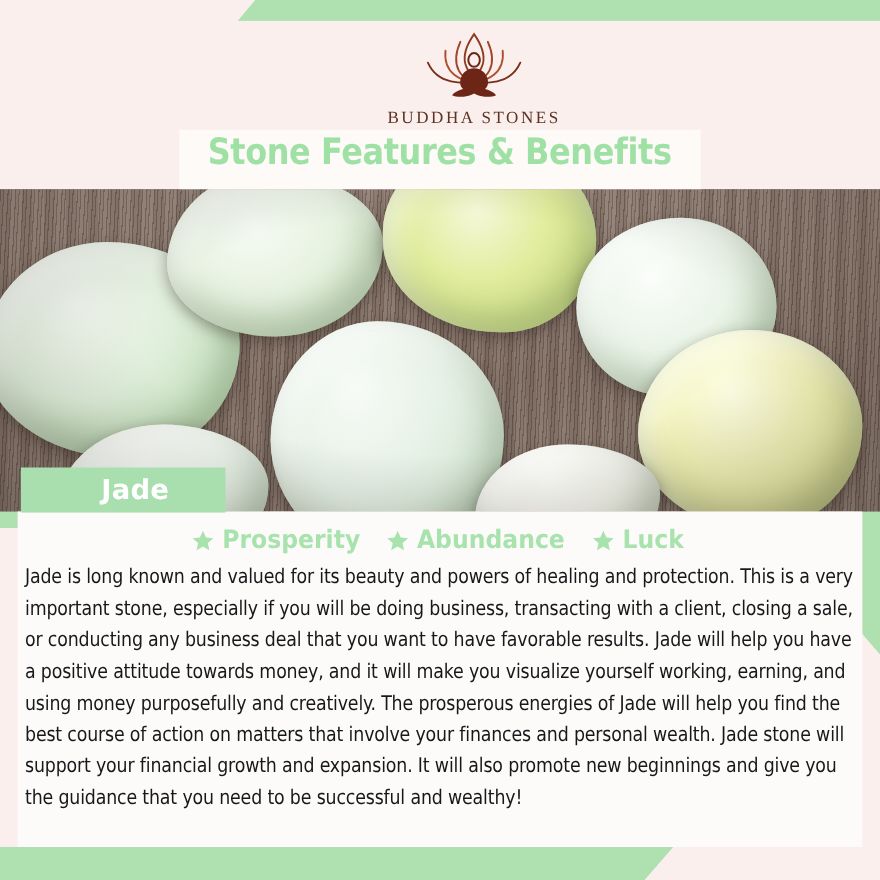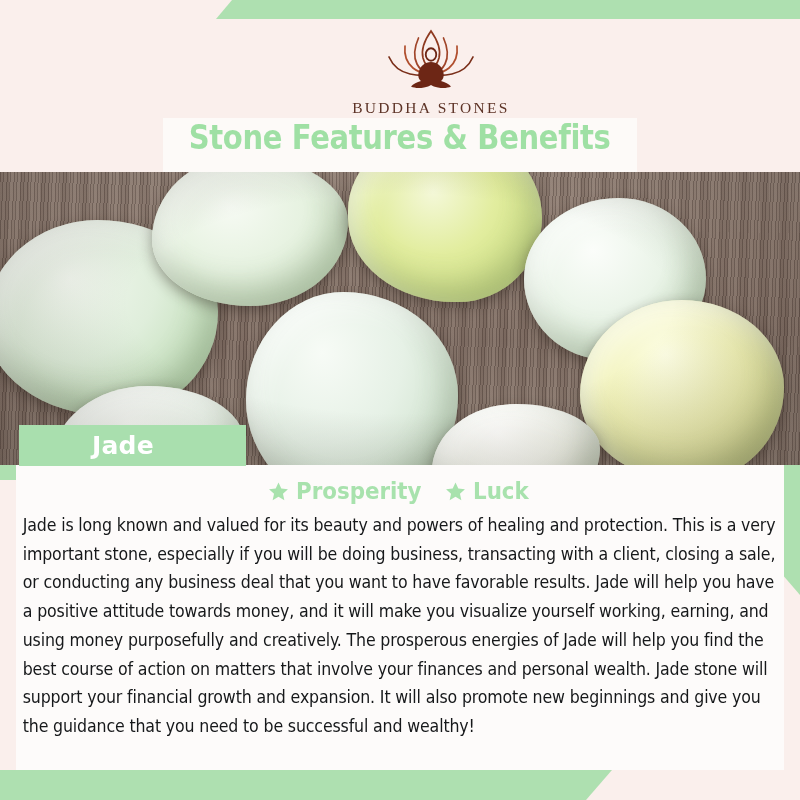--- a/index.html
+++ b/index.html
@@ -90,21 +90,21 @@
     position:absolute; border-radius:48% 52% 46% 54% / 52% 47% 53% 48%;
     box-shadow: inset -10px -16px 30px rgba(90,110,80,.32),
                 inset 12px 14px 26px rgba(255,255,255,.60),
                 0 5px 14px rgba(40,30,25,.42);
   }
   #photo-vignette { position:absolute; inset:0;
     background:radial-gradient(ellipse at 50% 45%, rgba(0,0,0,0) 48%, rgba(30,20,15,.22) 100%); }
 
   
   #jade-label {
-    position:absolute; left:19px; top:425px; width:227px; height:41px;
+    position:absolute; left:19px; top:425px; width:186px; height:41px;
     background:#a9dfae;
     display:flex; align-items:center;
     z-index:6;
   }
   #jade-label-text {
     margin-left:73px;
     font-family:"DejaVu Sans", sans-serif;
     font-size:25px; font-weight:bold; color:#ffffff;
     letter-spacing:.2px;
   }
@@ -208,20 +208,26 @@
       <div class="benefit">
         <svg class="star-icon" viewBox="0 0 24 24">
           <polygon points="12,1.6 15.2,8.6 22.8,9.4 17.1,14.5 18.7,22 12,18.1 5.3,22 6.9,14.5 1.2,9.4 8.8,8.6"></polygon>
         </svg>
         <span class="benefit-label">Prosperity</span>
       </div>
       <div class="benefit">
         <svg class="star-icon" viewBox="0 0 24 24">
           <polygon points="12,1.6 15.2,8.6 22.8,9.4 17.1,14.5 18.7,22 12,18.1 5.3,22 6.9,14.5 1.2,9.4 8.8,8.6"></polygon>
         </svg>
+        <span class="benefit-label">Abundance</span>
+      </div>
+      <div class="benefit">
+        <svg class="star-icon" viewBox="0 0 24 24">
+          <polygon points="12,1.6 15.2,8.6 22.8,9.4 17.1,14.5 18.7,22 12,18.1 5.3,22 6.9,14.5 1.2,9.4 8.8,8.6"></polygon>
+        </svg>
         <span class="benefit-label">Luck</span>
       </div>
     </div>
 
     <p id="body-copy">Jade is long known and valued for its beauty and powers of healing and protection. This is a very important stone, especially if you will be doing business, transacting with a client, closing a sale, or conducting any business deal that you want to have favorable results. Jade will help you have a positive attitude towards money, and it will make you visualize yourself working, earning, and using money purposefully and creatively. The prosperous energies of Jade will help you find the best course of action on matters that involve your finances and personal wealth. Jade stone will support your financial growth and expansion. It will also promote new beginnings and give you the guidance that you need to be successful and wealthy!</p>
   </section>
 
 </div>
 
 </body></html>

